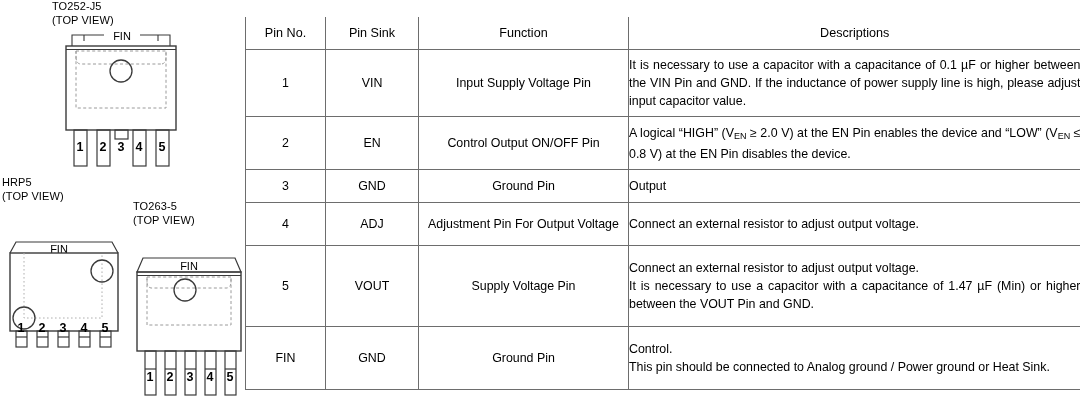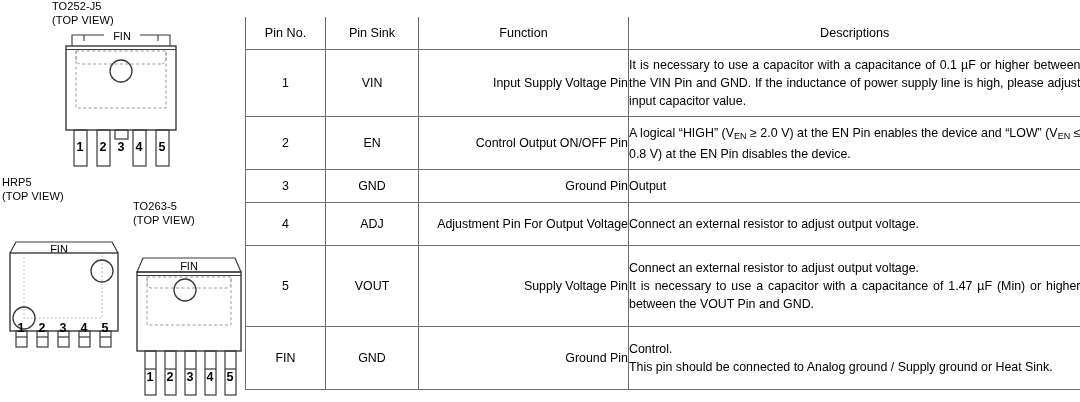--- a/index.html
+++ b/index.html
@@ -49,21 +49,21 @@
   .col-desc{width:452px;border-right:none;}
 
   th.hd{
     font-weight:normal;
     text-align:center;
     font-size:12.6px;
     height:32px;
     padding:0 4px;
   }
   td.c-no,td.c-name{text-align:center;padding:3px 4px;}
-  td.c-func{text-align:right;padding:3px 9px;line-height:15px;margin-left:24px;}
+  td.c-func{text-align:center;padding:3px 9px;line-height:15px;margin-left:24px;}
   td.c-desc{
     text-align:justify;
     padding:4px 10px 4px 9px;
     line-height:18px;
   }
   td.c-desc .line{display:block;}
   sub{font-size:9px;vertical-align:-2px;}
 
   .r1 td{height:66px;}
   .r2 td{height:52px;}
@@ -251,20 +251,20 @@
             <span>It is necessary to use a capacitor with a capacitance of 1.47 µF (Min) or higher between the VOUT Pin and GND.</span>
           </td>
         </tr>
 
         <tr class="r6">
           <td class="c-no">FIN</td>
           <td class="c-name">GND</td>
           <td class="c-func">Ground Pin</td>
           <td class="c-desc">
             <span class="line">Control.</span>
-            <span>This pin should be connected to Analog ground / Supply ground or Heat Sink.</span>
+            <span>This pin should be connected to Analog ground / Power ground or Heat Sink.</span>
           </td>
         </tr>
       </tbody>
     </table>
   </div>
 
 </div>
 
 </body></html>

